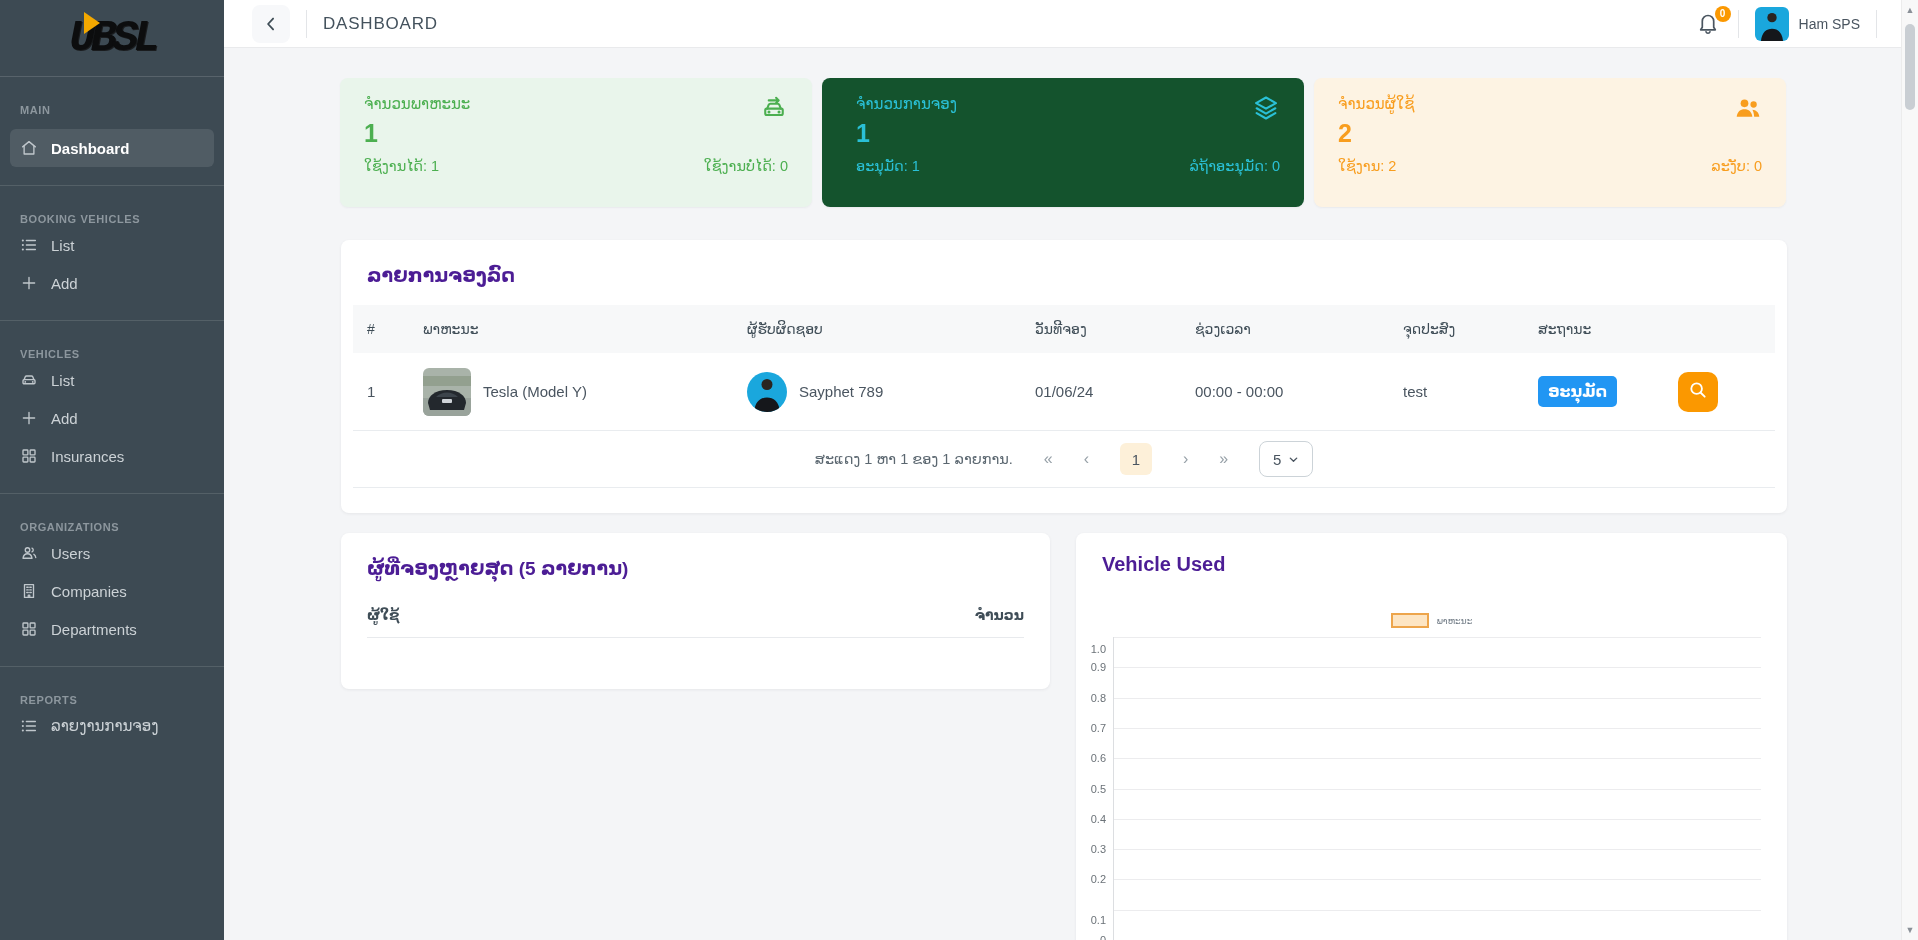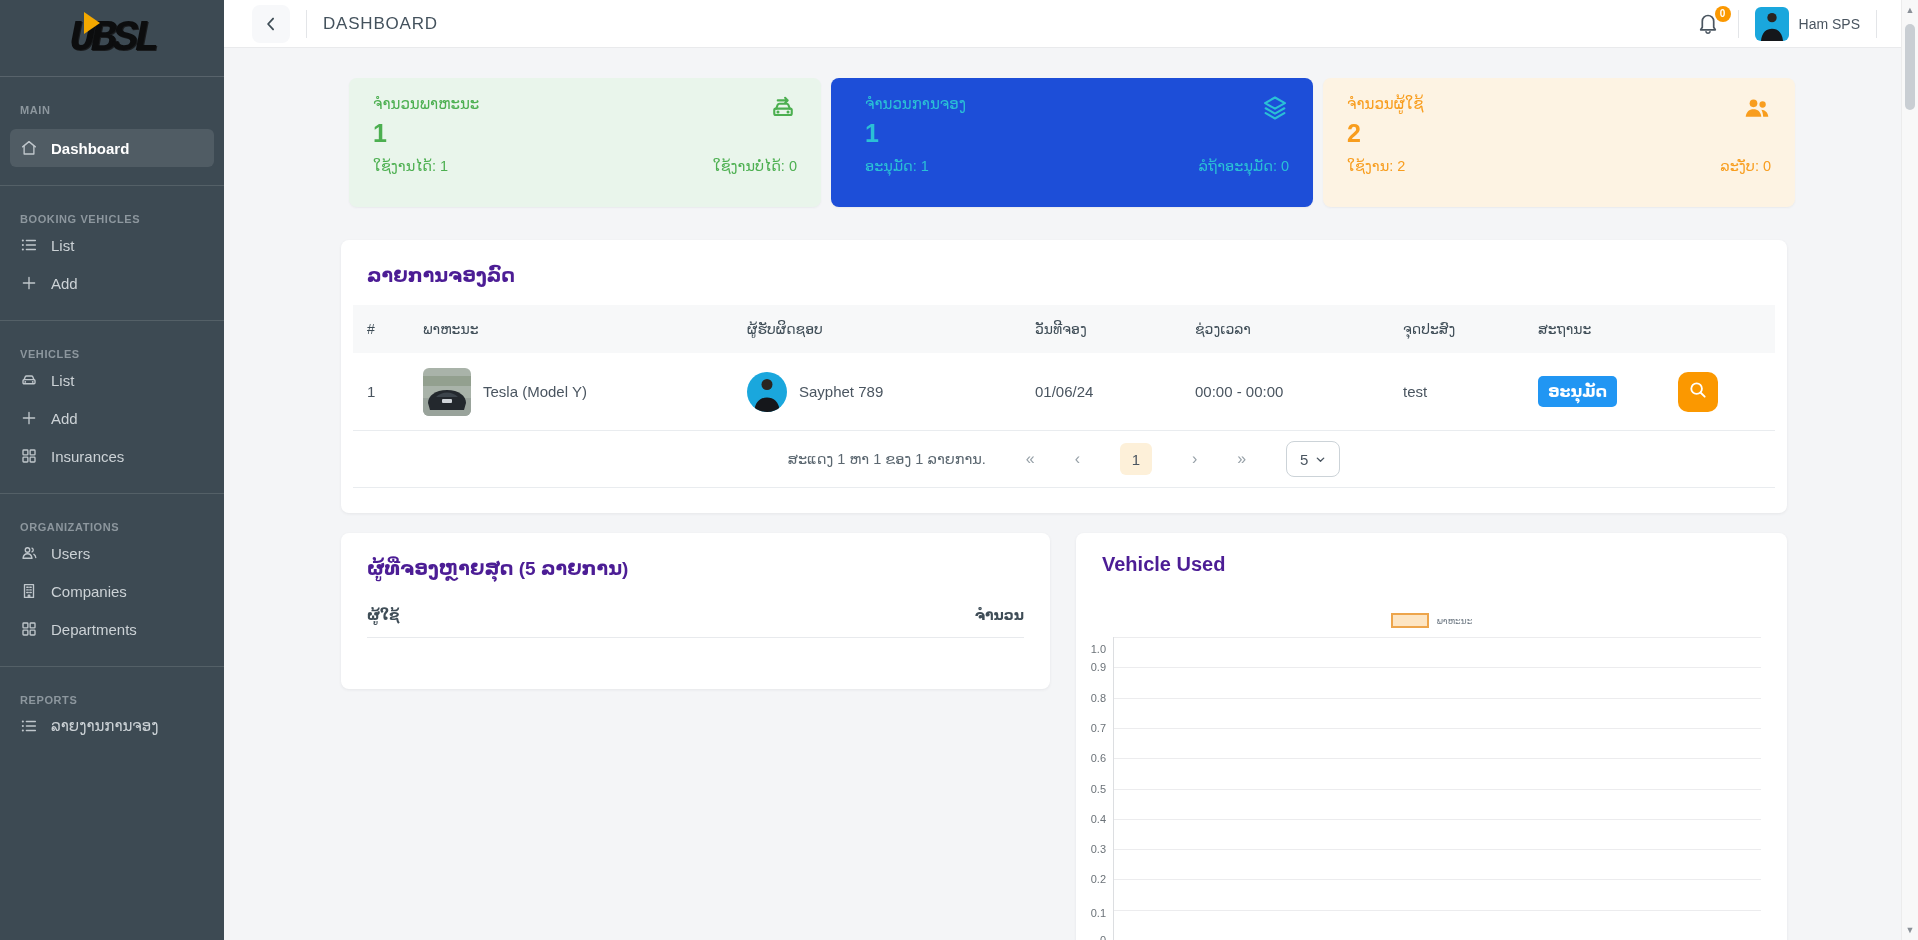--- a/index.html
+++ b/index.html
@@ -33,21 +33,21 @@
   .user { display:flex; align-items:center; gap:10px; cursor:pointer; }
   .user-avatar { width:34px; height:34px; border-radius:6px; overflow:hidden; display:block; }
   .user-name { font-size:14px; color:#4a5560; }
   .tb-end-div { width:1px; height:28px; background:#e3e5e8; margin:0 0 0 16px; }
   .tb-pad { width:24px; }
 
   
   .content { position:absolute; left:224px; top:48px; width:1677px; height:892px; background:#f4f5f7; overflow:hidden; }
 
   
-  .cards { position:absolute; left:125px; top:30px; width:1446px; height:129px; display:flex; gap:10px; }
+  .cards { position:absolute; left:116px; top:30px; width:1446px; height:129px; display:flex; gap:10px; }
   .card { flex:1; border-radius:8px; padding:17px 24px 15px; position:relative; box-shadow:0 1px 2px rgba(60,70,80,.06); }
   .card-title { font-size:15px; }
   .card-value { font-size:25px; font-weight:700; margin-top:6px; }
   .card-foot { display:flex; justify-content:space-between; font-size:14.5px; margin-top:10px; }
   .card-icon { position:absolute; right:24px; top:16px; width:28px; height:28px; }
   .card-icon svg { width:28px; height:28px; }
 
   
   .panel { position:absolute; background:#fff; border-radius:8px; box-shadow:0 1px 3px rgba(60,70,80,.08); }
   .table-panel { left:117px; top:192px; width:1446px; height:273px; }
@@ -57,21 +57,21 @@
   table.booking { width:1422px; margin:0 12px; border-collapse:collapse; table-layout:fixed; }
   table.booking thead th { background:#f7f8f9; height:48px; text-align:left; font-size:14px; font-weight:500; color:#3f4d57; padding:0 0 0 14px; }
   table.booking tbody td { height:77px; border-bottom:1px solid #e9ecef; font-size:15px; color:#4a5560; padding:0 0 0 14px; }
   .veh-cell, .resp-cell { display:flex; align-items:center; gap:12px; height:77px; }
   .veh-thumb { width:48px; height:48px; border-radius:6px; overflow:hidden; flex:none; }
   .resp-avatar { width:40px; height:40px; border-radius:50%; overflow:hidden; flex:none; }
   .status-badge { display:inline-block; background:#2196f3; color:#fff; font-size:16px; font-weight:700; padding:6px 10px; border-radius:5px; }
   .view-btn { width:40px; height:40px; border:none; border-radius:10px; background:#fb9800; display:flex; align-items:center; justify-content:center; cursor:pointer; }
   .view-btn svg { width:22px; height:22px; }
 
-  .pagination { height:57px; margin:0 12px; border-bottom:1px solid #e9ecef; display:flex; align-items:center; justify-content:center; gap:40px; }
+  .pagination { height:57px; margin:0 12px; border-bottom:1px solid #e9ecef; display:flex; align-items:center; justify-content:center; gap:31px; }
   .pg-summary { font-size:14.5px; color:#5b6770; }
   .pg-arrow { font-size:16px; color:#97a1a8; cursor:pointer; user-select:none; }
   .pg-current { width:32px; height:32px; background:#fdf0d9; border-radius:6px; display:flex; align-items:center; justify-content:center; font-size:15px; color:#4a5560; cursor:pointer; }
   .pg-select { width:54px; height:36px; border:1px solid #ccd3d8; border-radius:8px; background:#fff; display:flex; align-items:center; justify-content:center; gap:7px; font-size:15px; color:#4a5560; cursor:pointer; }
   .pg-select svg { width:11px; height:11px; }
 
   
   .left-panel { left:117px; top:485px; width:709px; height:156px; padding:24px 26px; }
   .tb-head { margin-top:27px; display:flex; justify-content:space-between; padding-bottom:14px; border-bottom:1px solid #e8eaed; font-size:14px; font-weight:700; color:#3f4d57; }
 
@@ -261,21 +261,21 @@
             <span>ໃຊ້ງານໄດ້: 1</span>
             <span>ໃຊ້ງານບໍ່ໄດ້: 0</span>
           </div>
           <span class="card-icon"><svg viewBox="0 0 24 24" fill="none" stroke="currentColor" stroke-width="1.8" stroke-linecap="round" stroke-linejoin="round">
               <path d="M7.5 5.5h8.5m0 0-2.2-2.2M16 5.5l-2.2 2.2"></path>
               <path d="M6.2 12.5 7.4 9.3a1.6 1.6 0 0 1 1.5-1h6.2a1.6 1.6 0 0 1 1.5 1l1.2 3.2"></path>
               <rect x="4.5" y="12.5" width="15" height="5.5" rx="1.3"></rect>
               <path d="M7.7 15.4h.01M16.3 15.4h.01" stroke-width="2.6"></path>
             </svg></span>
         </div>
-        <div class="card" style="background: #1d4ed8; color: rgb(42, 192, 214); padding-left: 34px;">
+        <div class="card" style="background: #14532d; color: rgb(42, 192, 214); padding-left: 34px;">
           <div class="card-title">ຈຳນວນການຈອງ</div>
           <div class="card-value">1</div>
           <div class="card-foot">
             <span>ອະນຸມັດ: 1</span>
             <span>ລໍຖ້າອະນຸມັດ: 0</span>
           </div>
           <span class="card-icon"><svg viewBox="0 0 24 24" fill="none" stroke="currentColor" stroke-width="1.8" stroke-linecap="round" stroke-linejoin="round">
               <path d="M12 3 3.5 7.8 12 12.6l8.5-4.8z"></path>
               <path d="m4 12.2 8 4.6 8-4.6"></path>
               <path d="m4 16.4 8 4.6 8-4.6"></path>
@@ -406,21 +406,21 @@
           <span class="tick-label" style="top: 121px;">0.6</span>
           <div class="gridline" style="top: 152px;"></div>
           <span class="tick-label" style="top: 152px;">0.5</span>
           <div class="gridline" style="top: 182px;"></div>
           <span class="tick-label" style="top: 182px;">0.4</span>
           <div class="gridline" style="top: 212px;"></div>
           <span class="tick-label" style="top: 212px;">0.3</span>
           <div class="gridline" style="top: 242px;"></div>
           <span class="tick-label" style="top: 242px;">0.2</span>
           <div class="gridline" style="top: 273px;"></div>
-          <span class="tick-label" style="top: 276px;">0.1</span>
+          <span class="tick-label" style="top: 283px;">0.1</span>
           <span class="tick-label" style="top: 303px;">0</span>
         </div>
     </section>
 
   </main>
 
   <div class="scrollbar">
     <span class="sb-up">▲</span>
     <span class="sb-thumb"></span>
     <span class="sb-down">▼</span>

